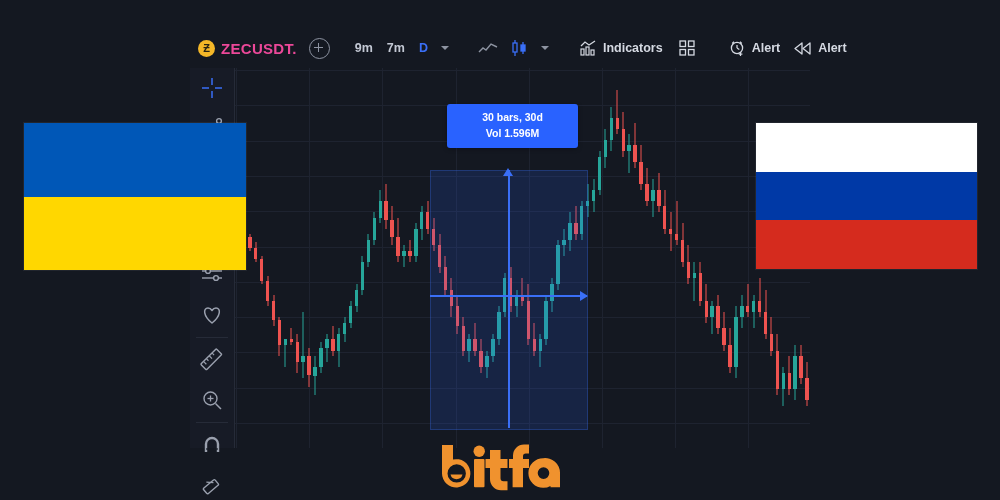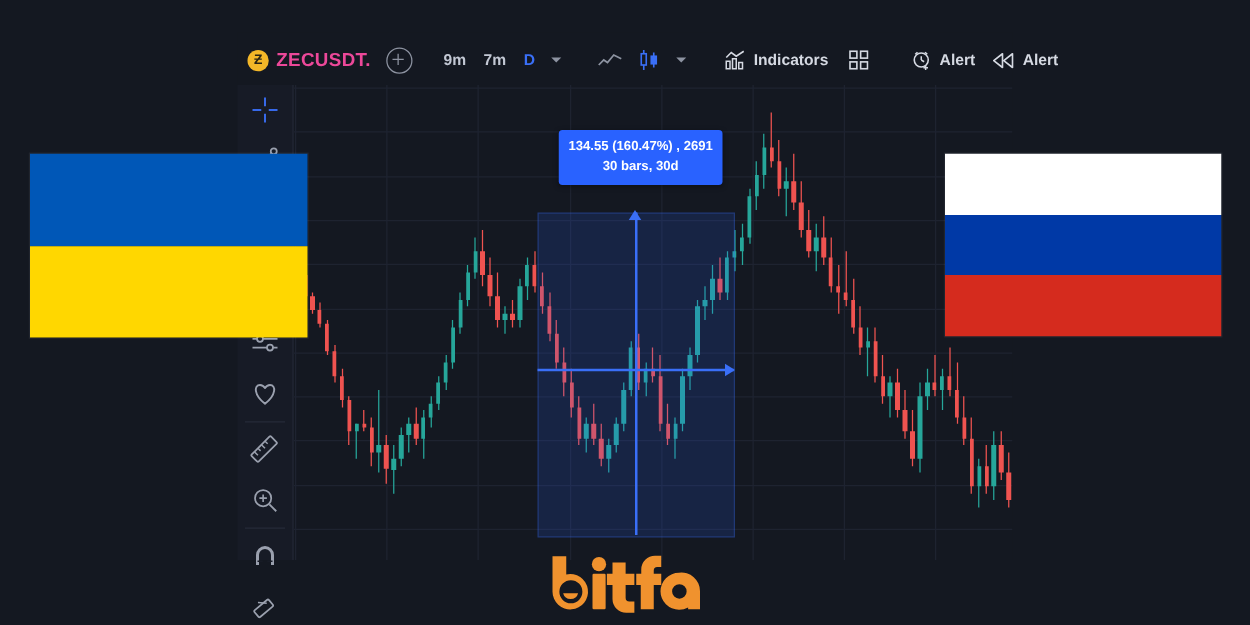--- a/index.html
+++ b/index.html
@@ -674,22 +674,22 @@
 
   </div>
 
   <div class="measure-box"></div>
   <div class="m-vline"></div>
   <div class="m-hline"></div>
   <div class="m-arrow-up"></div>
   <div class="m-arrow-right"></div>
 
   <div class="tooltip">
-    <div>134.55 (160.47%) , 2691</div>
     <div>30 bars, 30d</div>
+    <div>Vol 1.596M</div>
   </div>
 
   <div class="flag" id="flag-left" style="left:24px;top:123px;width:222px;height:147px;">
       <div class="band" style="background: rgb(0, 87, 183); height: 50%;"></div>
       <div class="band" style="background: rgb(255, 215, 0); height: 50%;"></div>
     </div>
   <div class="flag" id="flag-right" style="left:756px;top:123px;width:221px;height:146px;">
       <div class="band" style="background: rgb(255, 255, 255); height: 33.34%;"></div>
       <div class="band" style="background: rgb(0, 57, 166); height: 33.33%;"></div>
       <div class="band" style="background: rgb(213, 43, 30); height: 33.33%;"></div>

